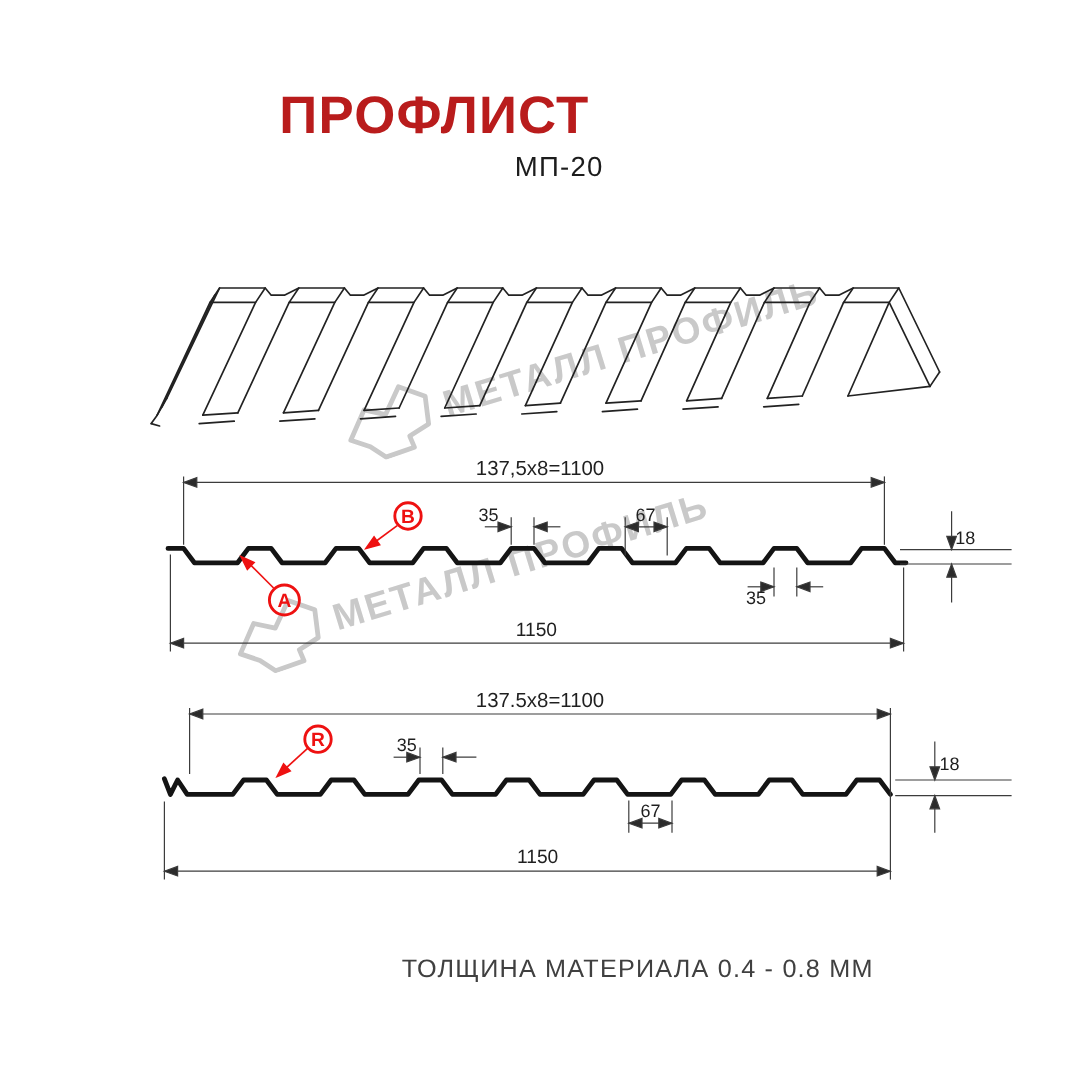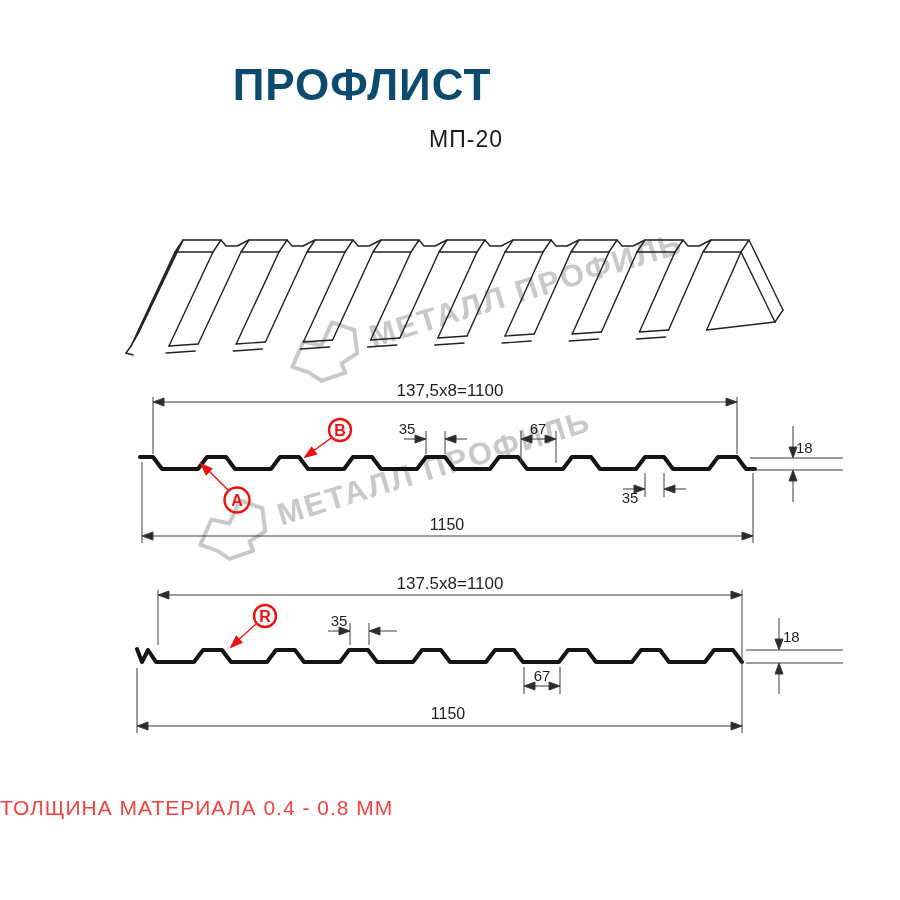--- a/index.html
+++ b/index.html
@@ -1,23 +1,23 @@
 <!DOCTYPE html>
 <html><head>
 <meta charset="utf-8">
 <style>
   html,body{margin:0;padding:0;background:#fff;}
   #stage{position:relative;width:900px;height:900px;background:#ffffff;overflow:hidden;
          font-family:"Liberation Sans",sans-serif;}
-  .title{position:absolute;top:60px;left:0;width:724px;text-align:center;
-         font-size:44px;font-weight:800;letter-spacing:1px;color:#0c4a6e;z-index:3;}
+  .title{position:absolute;top:72px;left:0;width:724px;text-align:center;
+         font-size:44px;font-weight:800;letter-spacing:1px;color:#b91c1c;z-index:3;}
   .subtitle{position:absolute;top:126px;left:0;width:900px;text-align:center;
          font-size:23px;font-weight:400;letter-spacing:1px;color:#1c1c1c;z-index:3;margin-left:16px;}
-  .caption{position:absolute;top:796px;left:0;width:728px;text-align:left;
-         font-size:21px;font-weight:400;letter-spacing:1px;color:#ef4444;z-index:3;}
+  .caption{position:absolute;top:796px;left:0;width:728px;text-align:right;
+         font-size:21px;font-weight:400;letter-spacing:1px;color:#404040;z-index:3;}
   .wm{position:absolute;display:flex;align-items:center;gap:10px;z-index:1;
       color:#c9c9c9;font-weight:700;font-size:31px;letter-spacing:2px;white-space:nowrap;
       transform:rotate(-17deg);transform-origin:left center;}
   #wm1{left:288px;top:334px;}
   #wm2{left:196px;top:512px;}
   #drawing{position:absolute;left:0;top:0;z-index:2;}
   svg text{font-family:"Liberation Sans",sans-serif;fill:#1f1f1f;}
   .t17{font-size:17px;} .t16{font-size:16px;} .t15{font-size:15px;}
   .redtxt{fill:#ee1111;font-weight:700;font-size:16px;}
   .redcirc{fill:none;stroke:#ee1111;stroke-width:2.4px;}

